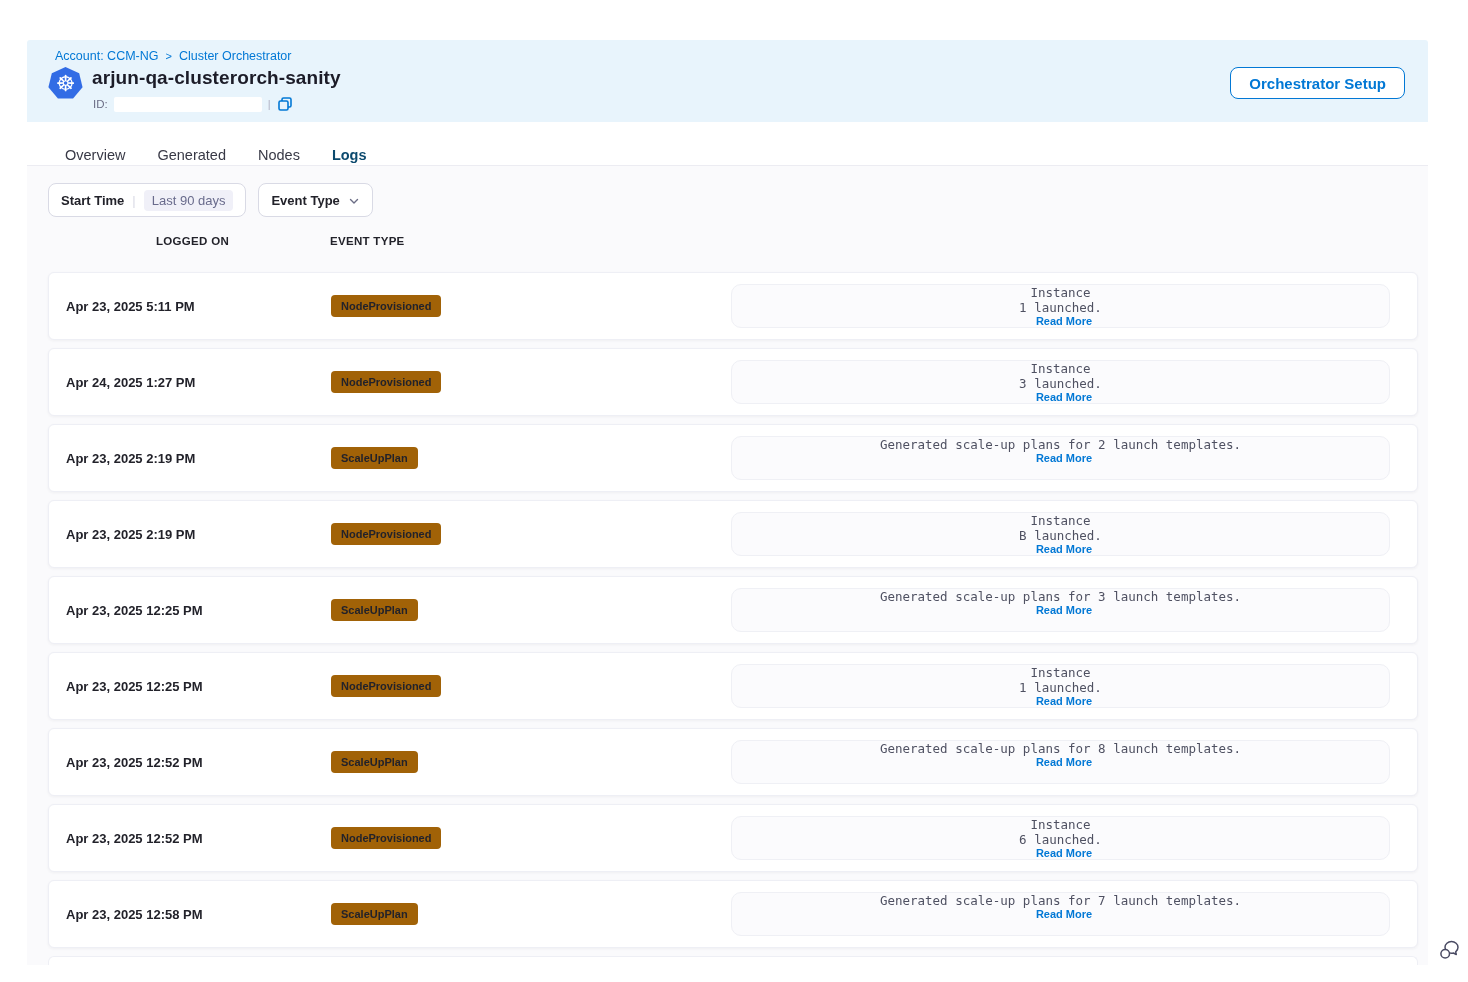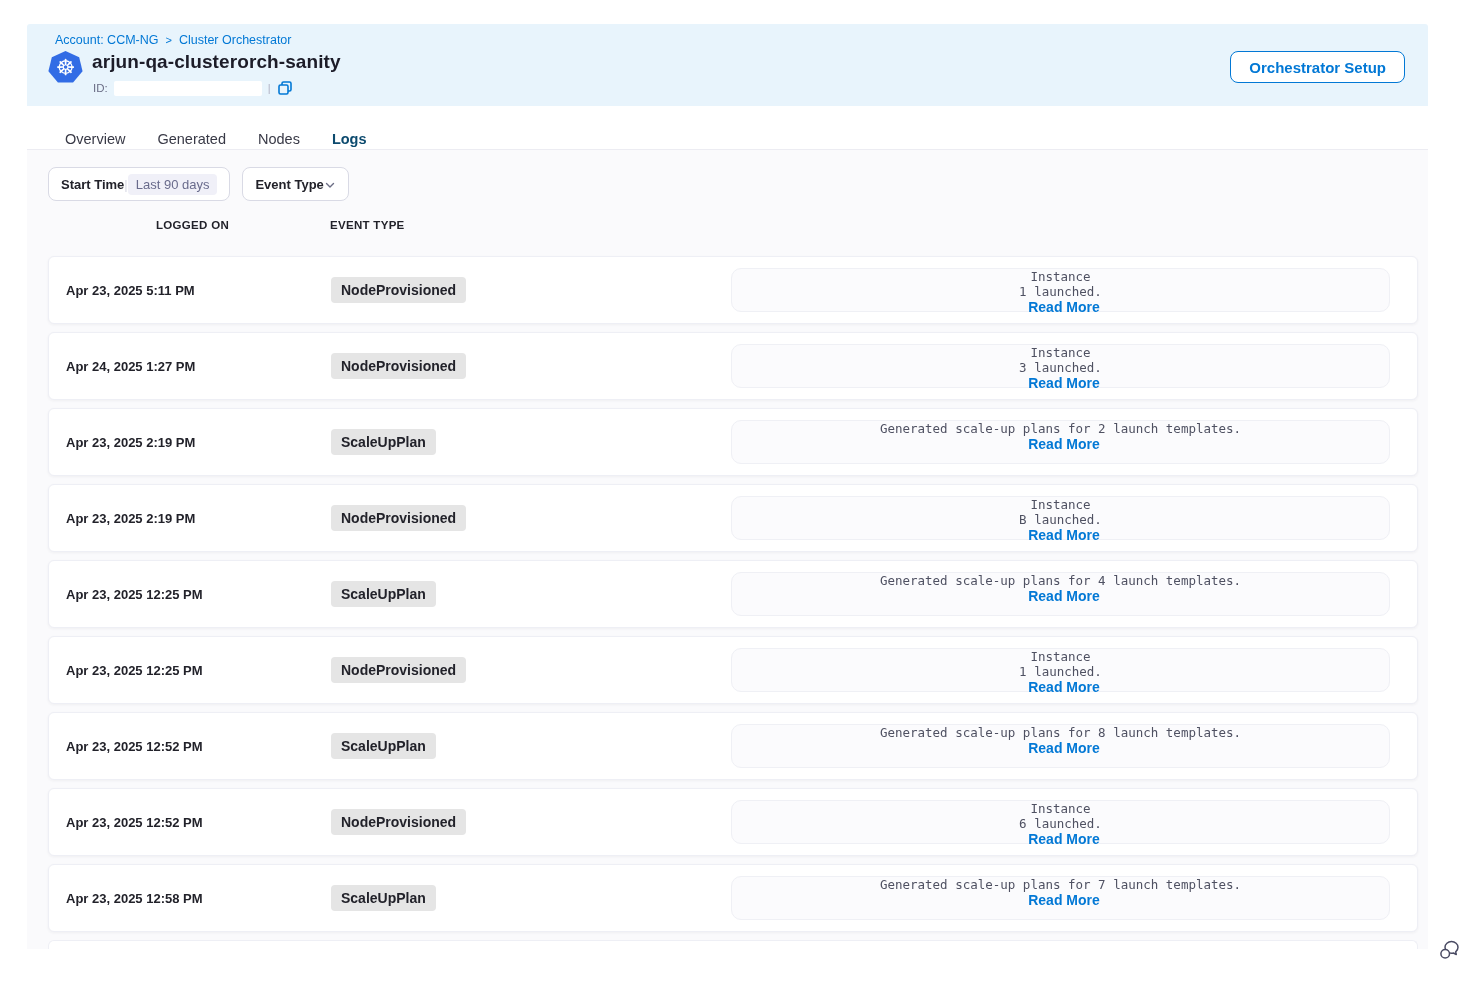--- a/index.html
+++ b/index.html
@@ -1,18 +1,18 @@
 <!DOCTYPE html>
 <html><head>
 <meta charset="utf-8">
 <style>
   * { margin: 0; padding: 0; box-sizing: border-box; }
   html, body { width: 1468px; height: 982px; background: #ffffff; overflow: hidden;
     font-family: "Liberation Sans", sans-serif; -webkit-font-smoothing: antialiased; }
-  .panel { position: absolute; left: 27px; top: 24px; width: 1401px; height: 925px; }
+  .panel { position: absolute; left: 27px; top: 40px; width: 1401px; height: 925px; }
 
   
   .header-band { position: relative; height: 82px; background: #E8F4FC; border-radius: 3px 3px 0 0; }
   .breadcrumb { position: absolute; left: 28px; top: 9px; font-size: 12.5px; color: #0278D5; display: flex; gap: 7px; align-items: center; }
   .breadcrumb a { color: #0278D5; text-decoration: none; cursor: pointer; }
   .breadcrumb .sep { color: #0278D5; font-size: 11px; }
   .k8s-icon { position: absolute; left: 21px; top: 27px; width: 35px; height: 33px; background: #326CE5;
     clip-path: polygon(50% 0%, 89.1% 18.8%, 98.7% 61.1%, 71.7% 95.1%, 28.3% 95.1%, 1.2% 61.1%, 10.9% 18.8%);
     display: flex; align-items: center; justify-content: center; color: #fff; font-size: 22px; line-height: 1; }
   .cluster-title { position: absolute; left: 65px; top: 27px; font-size: 19px; font-weight: 700; color: #1C1C28; letter-spacing: 0.1px; }
@@ -28,44 +28,44 @@
   .tabbar { position: relative; height: 44px; background: #ffffff; border-bottom: 1px solid #ECECF2;
     display: flex; align-items: center; padding-left: 38px; gap: 32px; }
   .tab { font-size: 14.5px; color: #383946; cursor: pointer; position: relative; height: 44px; display: flex; align-items: center; margin-top: 22px; }
   .tab.active { font-weight: 700; color: #0c4a6e; }
   .tab.active::after { content: ""; position: absolute; left: -4px; right: -4px; bottom: 0; height: 3px; background: #0278D5; border-radius: 2px 2px 0 0; }
 
   
   .content { position: relative; height: 799px; background: #FAFAFC; overflow: hidden; }
   .filters { position: absolute; left: 21px; top: 17px; display: flex; gap: 12px; }
   .filter-btn { height: 34px; background: #ffffff; border: 1px solid #D9DAE5; border-radius: 8px;
-    display: flex; align-items: center; padding: 0 12px; cursor: pointer; }
+    display: flex; align-items: center; padding: 0 12px; gap: 8px; cursor: pointer; }
   .filter-label { font-size: 13px; font-weight: 700; color: #22222A; }
   .filter-divider { color: #D9DAE5; font-size: 13px; }
   .filter-chip { background: #F0F0F8; border-radius: 4px; padding: 3px 8px; font-size: 13px; color: #696B8C; }
   .chevron { display: inline-flex; margin-top: 1px; }
 
   .col-headers { position: absolute; left: 28px; top: 69px; right: 40px; display: flex;
     font-size: 11.5px; font-weight: 700; color: #22222A; letter-spacing: 0.3px; }
   .col-h1 { width: 275px; text-align: center; } .col-h2 { width: 400px; } .col-h3 { flex: 1; }
 
   .rows { position: absolute; left: 21px; top: 106px; width: 1370px; }
   .row-card { height: 68px; background: #ffffff; border: 1px solid #EEEFF5; border-radius: 6px;
     box-shadow: 0 1px 3px rgba(40,41,61,0.05); margin-bottom: 8px; display: flex; align-items: center; padding-left: 17px; }
   .cell-time { width: 265px; font-size: 13px; font-weight: 700; color: #22222A; }
   .cell-type { width: 400px; }
-  .badge { display: inline-block; background: #e5e5e5; border-radius: 4px; padding: 5px 10px;
-    font-size: 14px; font-weight: 600; color: #22222A; }
+  .badge { display: inline-block; background: #a16207; border-radius: 4px; padding: 5px 10px;
+    font-size: 11px; font-weight: 600; color: #22222A; }
   .cell-details { flex: 1; }
   .details-box { width: 659px; height: 44px; background: #FBFBFD; border: 1px solid #EFF0F5; border-radius: 10px;
     display: flex; align-items: center; padding: 0 14px; white-space: pre; flex-direction: column; }
   .mono { font-family: "DejaVu Sans Mono", monospace; font-size: 12.5px; color: #4F5162; }
   .redact { display: inline-block; height: 20px; background: #F7D4D6; margin-left: 4px; }
   .redact.w1 { width: 98px; } .redact.w2 { width: 80px; }
-  .read-more { font-size: 14px; font-weight: 700; color: #0278D5; margin-left: 7px; cursor: pointer; text-decoration: none; }
+  .read-more { font-size: 11px; font-weight: 700; color: #0278D5; margin-left: 7px; cursor: pointer; text-decoration: none; }
   .row-partial { height: 9px; background: #ffffff; border: 1px solid #EEEFF5; border-bottom: none; border-radius: 6px 6px 0 0; }
 
   
   .help-fab { position: absolute; right: 6px; bottom: 20px; width: 25px; height: 25px; cursor: pointer; }
 </style>
 </head>
 <body>
 
 <div class="panel">
 
@@ -163,21 +163,21 @@
           <span class="mono">Instance</span><span class="redact w1"></span><span class="mono">B launched.</span><a class="read-more">Read More</a>
         </div>
           </div>
       </div>
 
       <div class="row-card">
         <div class="cell-time">Apr 23, 2025 12:25 PM</div>
         <div class="cell-type"><span class="badge">ScaleUpPlan</span></div>
         <div class="cell-details">
             <div class="details-box">
-          <span class="mono">Generated scale-up plans for 4 launch templates.</span><a class="read-more">Read More</a>
+          <span class="mono">Generated scale-up plans for 3 launch templates.</span><a class="read-more">Read More</a>
         </div>
           </div>
       </div>
 
       <div class="row-card">
         <div class="cell-time">Apr 23, 2025 12:25 PM</div>
         <div class="cell-type"><span class="badge">NodeProvisioned</span></div>
         <div class="cell-details">
             <div class="details-box">
           <span class="mono">Instance</span><span class="redact w2"></span><span class="mono">1 launched.</span><a class="read-more">Read More</a>

